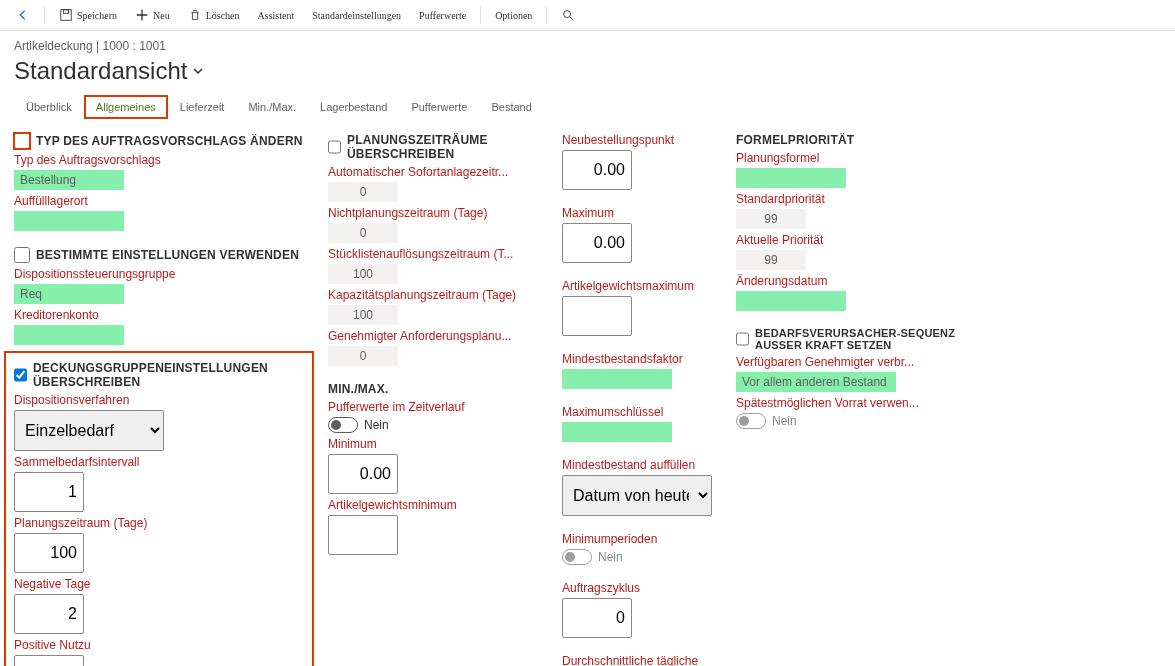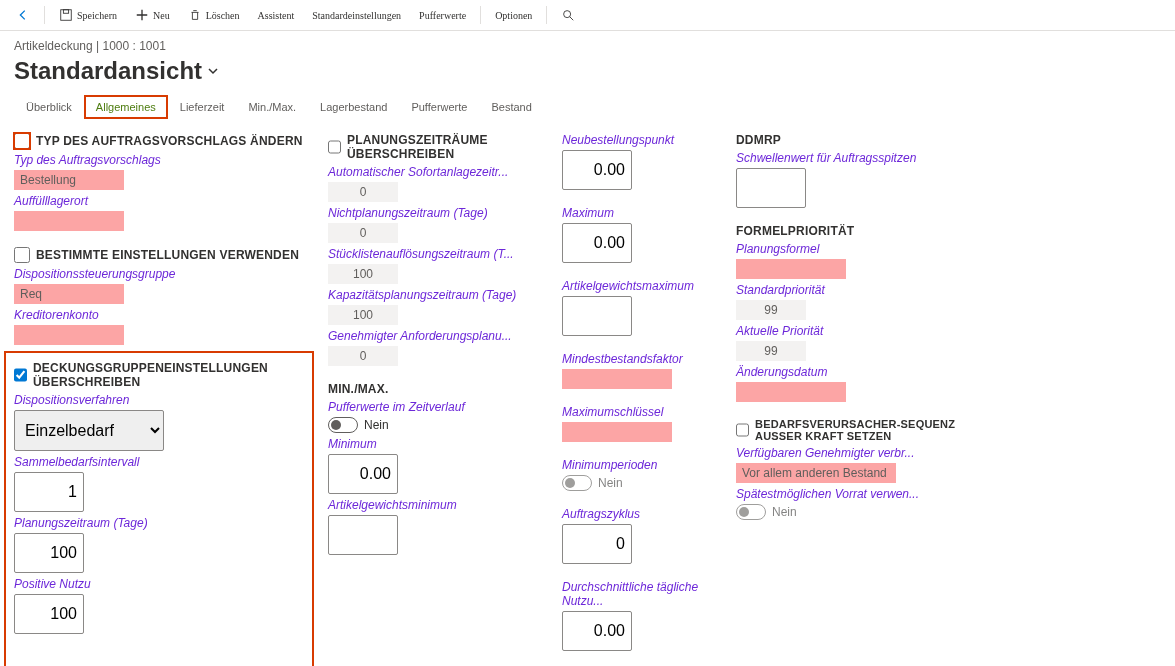--- a/index.html
+++ b/index.html
@@ -4,41 +4,41 @@
 <style>
   * { box-sizing: border-box; margin: 0; padding: 0; }
   body { font-family: "Segoe UI", Arial, sans-serif; font-size: 13px; color: #323130; background: #fff; width: 1175px; }
   
   .toolbar { display: flex; align-items: center; padding: 4px 8px; border-bottom: 1px solid #e1dfdd; gap: 2px; }
   .toolbar .btn { display: flex; align-items: center; padding: 4px 8px; cursor: pointer; gap: 4px; font-size: 10px; font-family: Liberation Serif, serif; }
   .toolbar .sep { width: 1px; height: 18px; background: #e1dfdd; margin: 0 4px; }
   .icon { display: inline-flex; width: 14px; height: 14px; align-items: center; justify-content: center; }
   
   .breadcrumb { padding: 8px 14px 2px; font-size: 12px; color: #605e5c; }
-  .page-title { padding: 2px 14px 10px; font-size: 24px; font-weight: 700; display: flex; align-items: center; gap: 4px; }
+  .page-title { padding: 2px 14px 10px; font-size: 24px; font-weight: 400; display: flex; align-items: center; gap: 4px; }
   
   .tabs { display: flex; padding: 0 14px; gap: 0; border-bottom: 0; }
   .tab { padding: 6px 12px; cursor: pointer; color: #605e5c; font-size: 11px; }
   .tab.active { color: #4d7c0f; border-bottom: 2px solid #0078d4; font-weight: 400; }
   .tab.highlighted { border: 2px solid #d83b01; padding: 4px 10px; }
   
   .content { display: flex; padding: 14px; gap: 24px; align-items: flex-start; }
   .col { display: flex; flex-direction: column; gap: 12px; }
   .col1 { width: 290px; }
   .col2 { width: 210px; }
   .col3 { width: 150px; }
   .col4 { width: 220px; }
   
   .section-header { display: flex; align-items: center; gap: 6px; margin-bottom: 4px; }
   .section-title { font-size: 12px; font-weight: 700; color: #323130; text-transform: uppercase; letter-spacing: 0.2px; }
   
   .field { display: flex; flex-direction: column; gap: 3px; margin-bottom: 4px; }
-  .field label { font-size: 12px; color: #6d28d9; font-style: italic; }
+  .field label { font-size: 12px; color: #b91c1c; }
   .field input[type=text], .field select { font-family: inherit; font-size: 16px; padding: 10px 6px; border: 1px solid #8a8886; border-radius: 2px; }
-  .field .readonly { background: #fca5a5; padding: 3px 6px; border: none; font-size: 12px; color: #605e5c; min-height: 20px; }
+  .field .readonly { background: #86efac; padding: 3px 6px; border: none; font-size: 12px; color: #605e5c; min-height: 20px; }
   .numbox { width: 70px; text-align: right; }
   .numbox-ro { width: 70px; background: #f3f2f1; border: none; text-align: center; padding: 3px 6px; font-size: 12px; color: #605e5c; }
   
   input[type=checkbox] { width: 16px; height: 16px; cursor: pointer; accent-color: #0078d4; }
   input[type=checkbox].red { accent-color: #0078d4; outline: 2px solid #d83b01; outline-offset: -1px; border-radius: 3px; }
   
   .toggle { display: flex; align-items: center; gap: 6px; }
   .toggle-track { width: 30px; height: 16px; background: #fff; border: 1px solid #605e5c; border-radius: 10px; position: relative; cursor: pointer; }
   .toggle-thumb { width: 10px; height: 10px; background: #605e5c; border-radius: 50%; position: absolute; top: 2px; left: 2px; }
   .toggle-label { font-size: 12px; color: #323130; }
@@ -176,20 +176,24 @@
       </div>
       <div class="field">
         <label>Sammelbedarfsintervall</label>
         <input type="text" class="numbox" value="1" style="">
       </div>
       <div class="field">
         <label>Planungszeitraum (Tage)</label>
         <input type="text" class="numbox" value="100" style="">
       </div>
       <div class="field">
+        <label>Negative Tage</label>
+        <input type="text" class="numbox" value="2" style="">
+      </div>
+      <div class="field">
         <label>Positive Nutzu</label>
         <input type="text" class="numbox" value="100" style="">
       </div>
       <div style="height:30px"></div>
     </div>
   </div>
 
   <div class="col col2">
     <div>
       <div class="section-header">
@@ -257,48 +261,45 @@
     </div>
     <div class="field">
       <label>Mindestbestandsfaktor</label>
       <div class="readonly" style="width:110px"></div>
     </div>
     <div class="field">
       <label>Maximumschlüssel</label>
       <div class="readonly" style="width:110px"></div>
     </div>
     <div class="field">
+      <label>Mindestbestand auffüllen</label>
+      <select class="selbox">
+        <option>Datum von heute</option>
+      </select>
+    </div>
+    <div class="field">
       <label>Minimumperioden</label>
       <div class="toggle" style="opacity:0.6">
         <div class="toggle-track">
             <div class="toggle-thumb"></div>
           </div>
         <span class="toggle-label">Nein</span>
       </div>
     </div>
     <div class="field">
       <label>Auftragszyklus</label>
       <input type="text" class="numbox" value="0" style="">
     </div>
     <div class="field">
       <label>Durchschnittliche tägliche Nutzu...</label>
       <input type="text" class="numbox" value="0.00" style="">
     </div>
   </div>
 
   <div class="col col4">
-    <div>
-      <div class="section-header">
-        <span class="section-title">DDMRP</span>
-      </div>
-      <div class="field">
-        <label>Schwellenwert für Auftragsspitzen</label>
-        <input type="text" class="numbox" value="" style="">
-      </div>
-    </div>
     <div>
       <div class="section-header">
         <span class="section-title">FORMELPRIORITÄT</span>
       </div>
       <div class="field">
         <label>Planungsformel</label>
         <div class="readonly" style="width:110px"></div>
       </div>
       <div class="field">
         <label>Standardpriorität</label>

